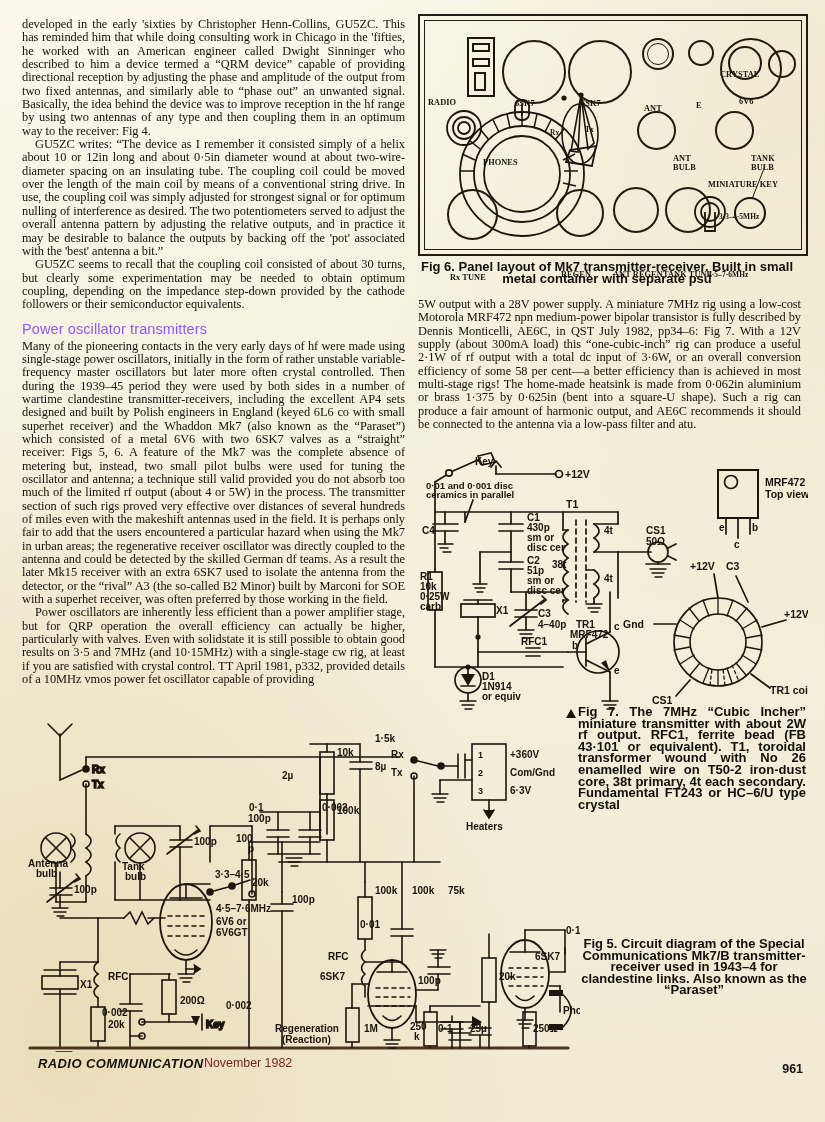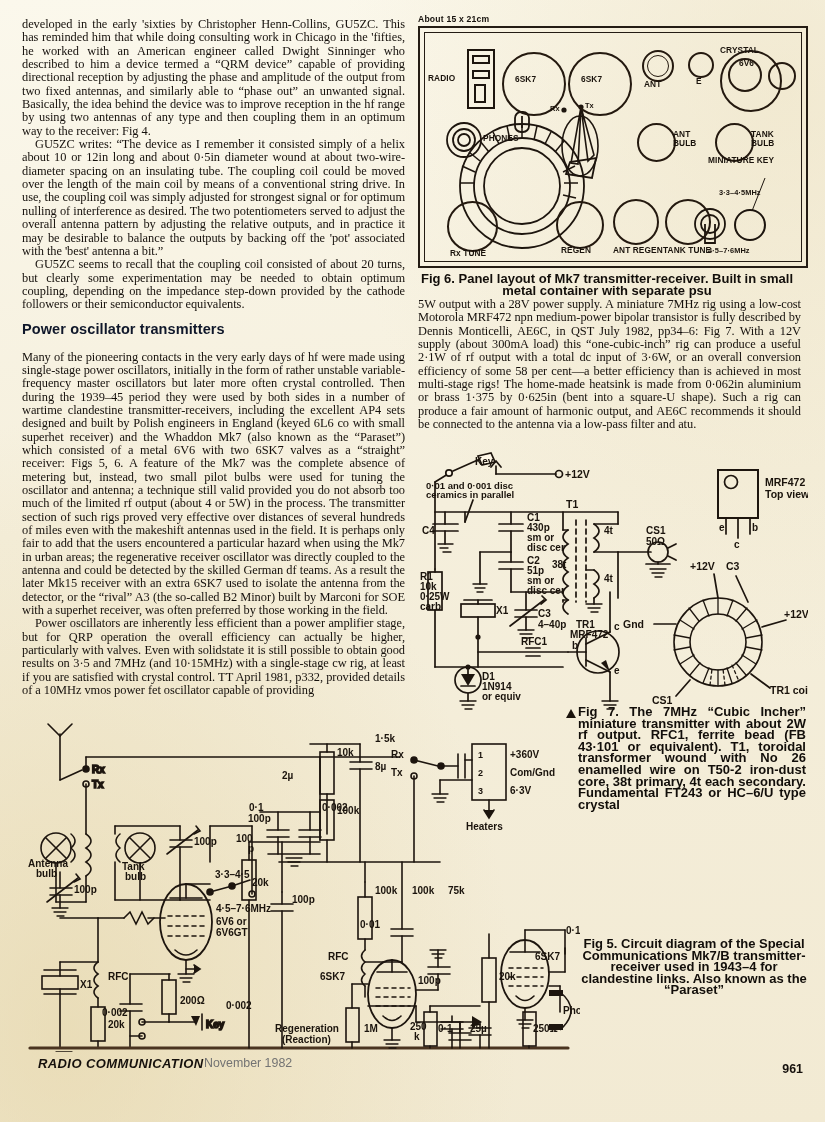--- a/index.html
+++ b/index.html
@@ -32,24 +32,24 @@
     line-height:13.35px;
     text-align:justify;
     text-indent:13px;
     letter-spacing:-0.05px;
     color:#15100c;
   }
   p.noind{text-indent:0;}
   h2.sect{
     font-family:"Liberation Sans", sans-serif;
     font-size:14.5px;
-    font-weight:bold;
-    margin:9px 0 14px 0;
+    font-weight:normal;
+    margin:9px 0 3px 0;
     letter-spacing:.1px;
-    color:#0f172a;
+    color:#8b5cf6;
   }
 
   
   .figcap{
     font-family:"Liberation Sans", sans-serif;
     font-size:13px;
     font-weight:bold;
     line-height:11.6px;
     text-align:center;
     color:#120e0a;
@@ -70,23 +70,24 @@
     position:absolute;inset:4px;border:1.2px solid #241c14;
   }
   .knob{
     position:absolute;border:2px solid #24190f;border-radius:50%;
     background:transparent;
   }
   .knob.dbl::after{
     content:"";position:absolute;inset:3px;border:1.4px solid #24190f;border-radius:50%;
   }
   .lbl{
-    position:absolute;font-family:Liberation Sans, sans-serif;
+    position:absolute;font-family:Liberation Serif, serif;
     font-size:8.3px;font-weight:bold;color:#1a130c;white-space:pre;line-height:9px;
     letter-spacing:.1px;
+    margin-top:36px;
   }
   .lbl.sm{font-size:7.4px;}
 
   
   #fig7{position:absolute;left:418px;top:452px;width:390px;}
   #fig7cap{position:absolute;left:578px;top:706px;width:228px;}
   .tri{
     position:absolute;left:566px;top:709px;width:0;height:0;
     border-left:5px solid transparent;border-right:5px solid transparent;
     border-bottom:9px solid #1a130c;
@@ -99,53 +100,52 @@
   
   .footer-mag{
     position:absolute;left:38px;top:1056px;
     font-family:"Liberation Sans", sans-serif;
     font-style:italic;font-weight:bold;font-size:13px;letter-spacing:.4px;
     color:#15100c;
   }
   .footer-date{
     position:absolute;left:204px;top:1056px;
     font-family:"Liberation Sans", sans-serif;
-    font-size:12.4px;color:#737373;
+    font-size:12.4px;color:#7f1d1d;
   }
   .page-no{
     position:absolute;right:22px;top:1062px;
     font-family:"Liberation Sans", sans-serif;
     font-size:12.4px;font-weight:bold;color:#15100c;
   }
   svg{display:block;}
   .wire{stroke:#1d150e;fill:none;}
   .txt{font-family:"Liberation Sans", sans-serif;fill:#1a130c;font-weight:bold;}
 </style>
 </head>
 <body>
 
 <div class="paper-tint"></div>
 
 <div class="sheet">
 
   <div class="col left">
     <p style="text-indent:0">developed in the early 'sixties by Christopher Henn-Collins, GU5ZC. This has reminded him that while doing consulting work in Chicago in the 'fifties, he worked with an American engineer called Dwight Sinninger who described to him a device termed a “QRM device” capable of providing directional reception by adjusting the phase and amplitude of the output from two fixed antennas, and similarly able to “phase out” an unwanted signal. Basically, the idea behind the device was to improve reception in the hf range by using two antennas of any type and then coupling them in an optimum way to the receiver: Fig 4.</p>
     <p>GU5ZC writes: “The device as I remember it consisted simply of a helix about 10 or 12in long and about 0·5in diameter wound at about two-wire-diameter spacing on an insulating tube. The coupling coil could be moved over the length of the main coil by means of a conventional string drive. In use, the coupling coil was simply adjusted for strongest signal or for optimum nulling of interference as desired. The two potentiometers served to adjust the overall antenna pattern by adjusting the relative outputs, and in practice it may be desirable to balance the outputs by backing off the 'pot' associated with the 'best' antenna a bit.”</p>
-    <p>GU5ZC seems to recall that the coupling coil consisted of about 20 turns, but clearly some experimentation may be needed to obtain optimum coupling, depending on the impedance step-down provided by the cathode followers or their semiconductor equivalents.</p>
+    <p>GU5ZC seems to recall that the coupling coil consisted of about 30 turns, but clearly some experimentation may be needed to obtain optimum coupling, depending on the impedance step-down provided by the cathode followers or their semiconductor equivalents.</p>
     <h2 class="sect">Power oscillator transmitters</h2>
     <p class="noind">Many of the pioneering contacts in the very early days of hf were made using single-stage power oscillators, initially in the form of rather unstable variable-frequency master oscillators but later more often crystal controlled. Then during the 1939–45 period they were used by both sides in a number of wartime clandestine transmitter-receivers, including the excellent AP4 sets designed and built by Polish engineers in England (keyed 6L6 co with small superhet receiver) and the Whaddon Mk7 (also known as the “Paraset”) which consisted of a metal 6V6 with two 6SK7 valves as a “straight” receiver: Figs 5, 6. A feature of the Mk7 was the complete absence of metering but, instead, two small pilot bulbs were used for tuning the oscillator and antenna; a technique still valid provided you do not absorb too much of the limited rf output (about 4 or 5W) in the process. The transmitter section of such rigs proved very effective over distances of several hundreds of miles even with the makeshift antennas used in the field. It is perhaps only fair to add that the users encountered a particular hazard when using the Mk7 in urban areas; the regenerative receiver oscillator was directly coupled to the antenna and could be detected by the skilled German df teams. As a result the later Mk15 receiver with an extra 6SK7 used to isolate the antenna from the detector, or the “rival” A3 (the so-called B2 Minor) built by Marconi for SOE with a superhet receiver, was often preferred by those working in the field.</p>
     <p>Power oscillators are inherently less efficient than a power amplifier stage, but for QRP operation the overall efficiency can actually be higher, particularly with valves. Even with solidstate it is still possible to obtain good results on 3·5 and 7MHz (and 10·15MHz) with a single-stage cw rig, at least if you are satisfied with crystal control. TT April 1981, p332, provided details of a 10MHz vmos power fet oscillator capable of providing</p>
   </div>
 
   <div class="col right" style="top:298px">
     <p class="noind">5W output with a 28V power supply. A miniature 7MHz rig using a low-cost Motorola MRF472 npn medium-power bipolar transistor is fully described by Dennis Monticelli, AE6C, in QST July 1982, pp34–6: Fig 7. With a 12V supply (about 300mA load) this “one-cubic-inch” rig can produce a useful 2·1W of rf output with a total dc input of 3·6W, or an overall conversion efficiency of some 58 per cent—a better efficiency than is achieved in most multi-stage rigs! The home-made heatsink is made from 0·062in aluminium or brass 1·375 by 0·625in (bent into a square-U shape). Such a rig can produce a fair amount of harmonic output, and AE6C recommends it should be connected to the antenna via a low-pass filter and atu.</p>
   </div>
 
   <div id="fig6">
-    <div class="fig6-size">About 15 x 21cm</div>
 
     <div class="panel-box">
       <div class="inner"></div>
 
       <div class="lbl" style="left:8px;top:46px;">RADIO</div>
       <svg width="386" height="238" style="position:absolute;left:0;top:0;">
 
         <rect x="48" y="22" width="26" height="58" class="wire" stroke-width="2"></rect>
         <rect x="53" y="28" width="16" height="7" class="wire" stroke-width="2"></rect>
         <rect x="53" y="43" width="16" height="7" class="wire" stroke-width="2"></rect>
@@ -199,21 +199,21 @@
       <div class="knob" style="left:148px;top:24px;width:60px;height:60px;"></div>
       <div class="lbl" style="left:161px;top:47px;">6SK7</div>
 
       <div class="knob dbl" style="left:222px;top:22px;width:28px;height:28px;"></div>
       <div class="lbl" style="left:224px;top:52px;">ANT</div>
 
       <div class="knob" style="left:268px;top:24px;width:22px;height:22px;"></div>
       <div class="lbl" style="left:276px;top:49px;">E</div>
 
       <div class="knob" style="left:300px;top:22px;width:58px;height:58px;"></div>
-      <div class="lbl" style="left:319px;top:31px;">6V6</div>
+      <div class="lbl" style="left:319px;top:45px;">6V6</div>
 
       <div class="lbl" style="left:300px;top:18px;">CRYSTAL</div>
       <div class="knob" style="left:308px;top:30px;width:30px;height:30px;"></div>
       <div class="knob" style="left:348px;top:34px;width:24px;height:24px;"></div>
 
       <div class="lbl" style="left:63px;top:106px;">PHONES</div>
       <div class="lbl sm" style="left:130px;top:76px;">Rx</div>
       <div class="lbl sm" style="left:165px;top:73px;">Tx</div>
 
       <div class="knob" style="left:217px;top:95px;width:35px;height:35px;"></div>

